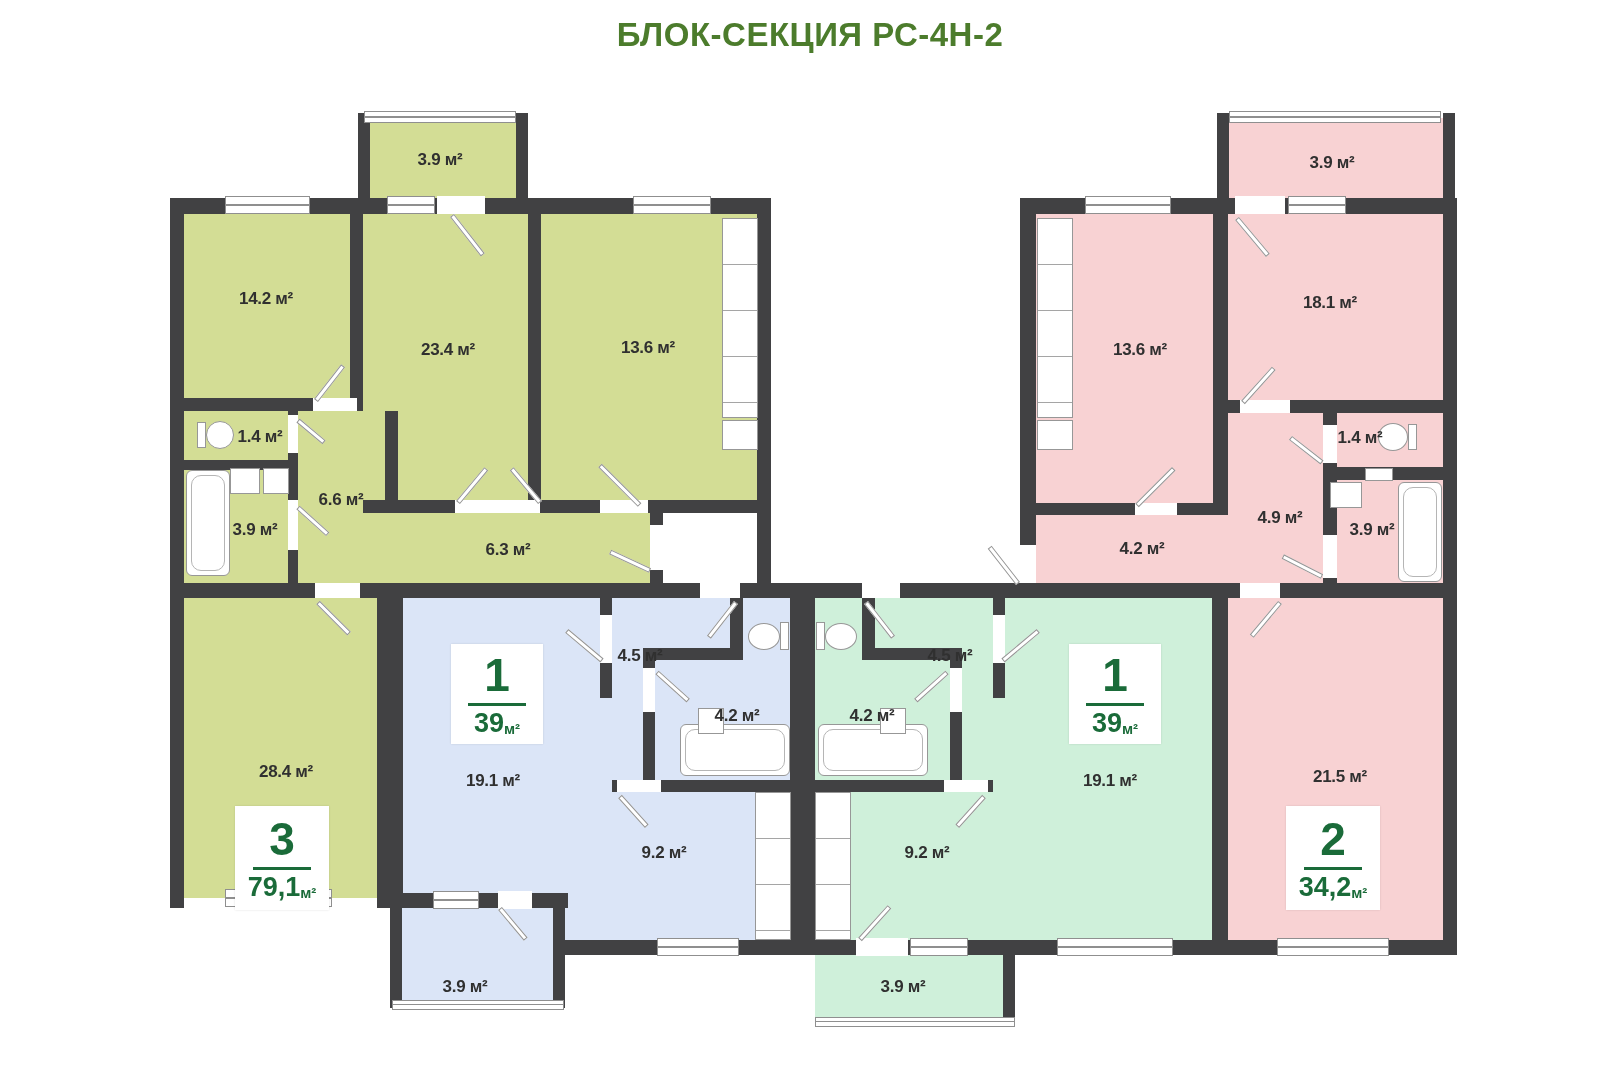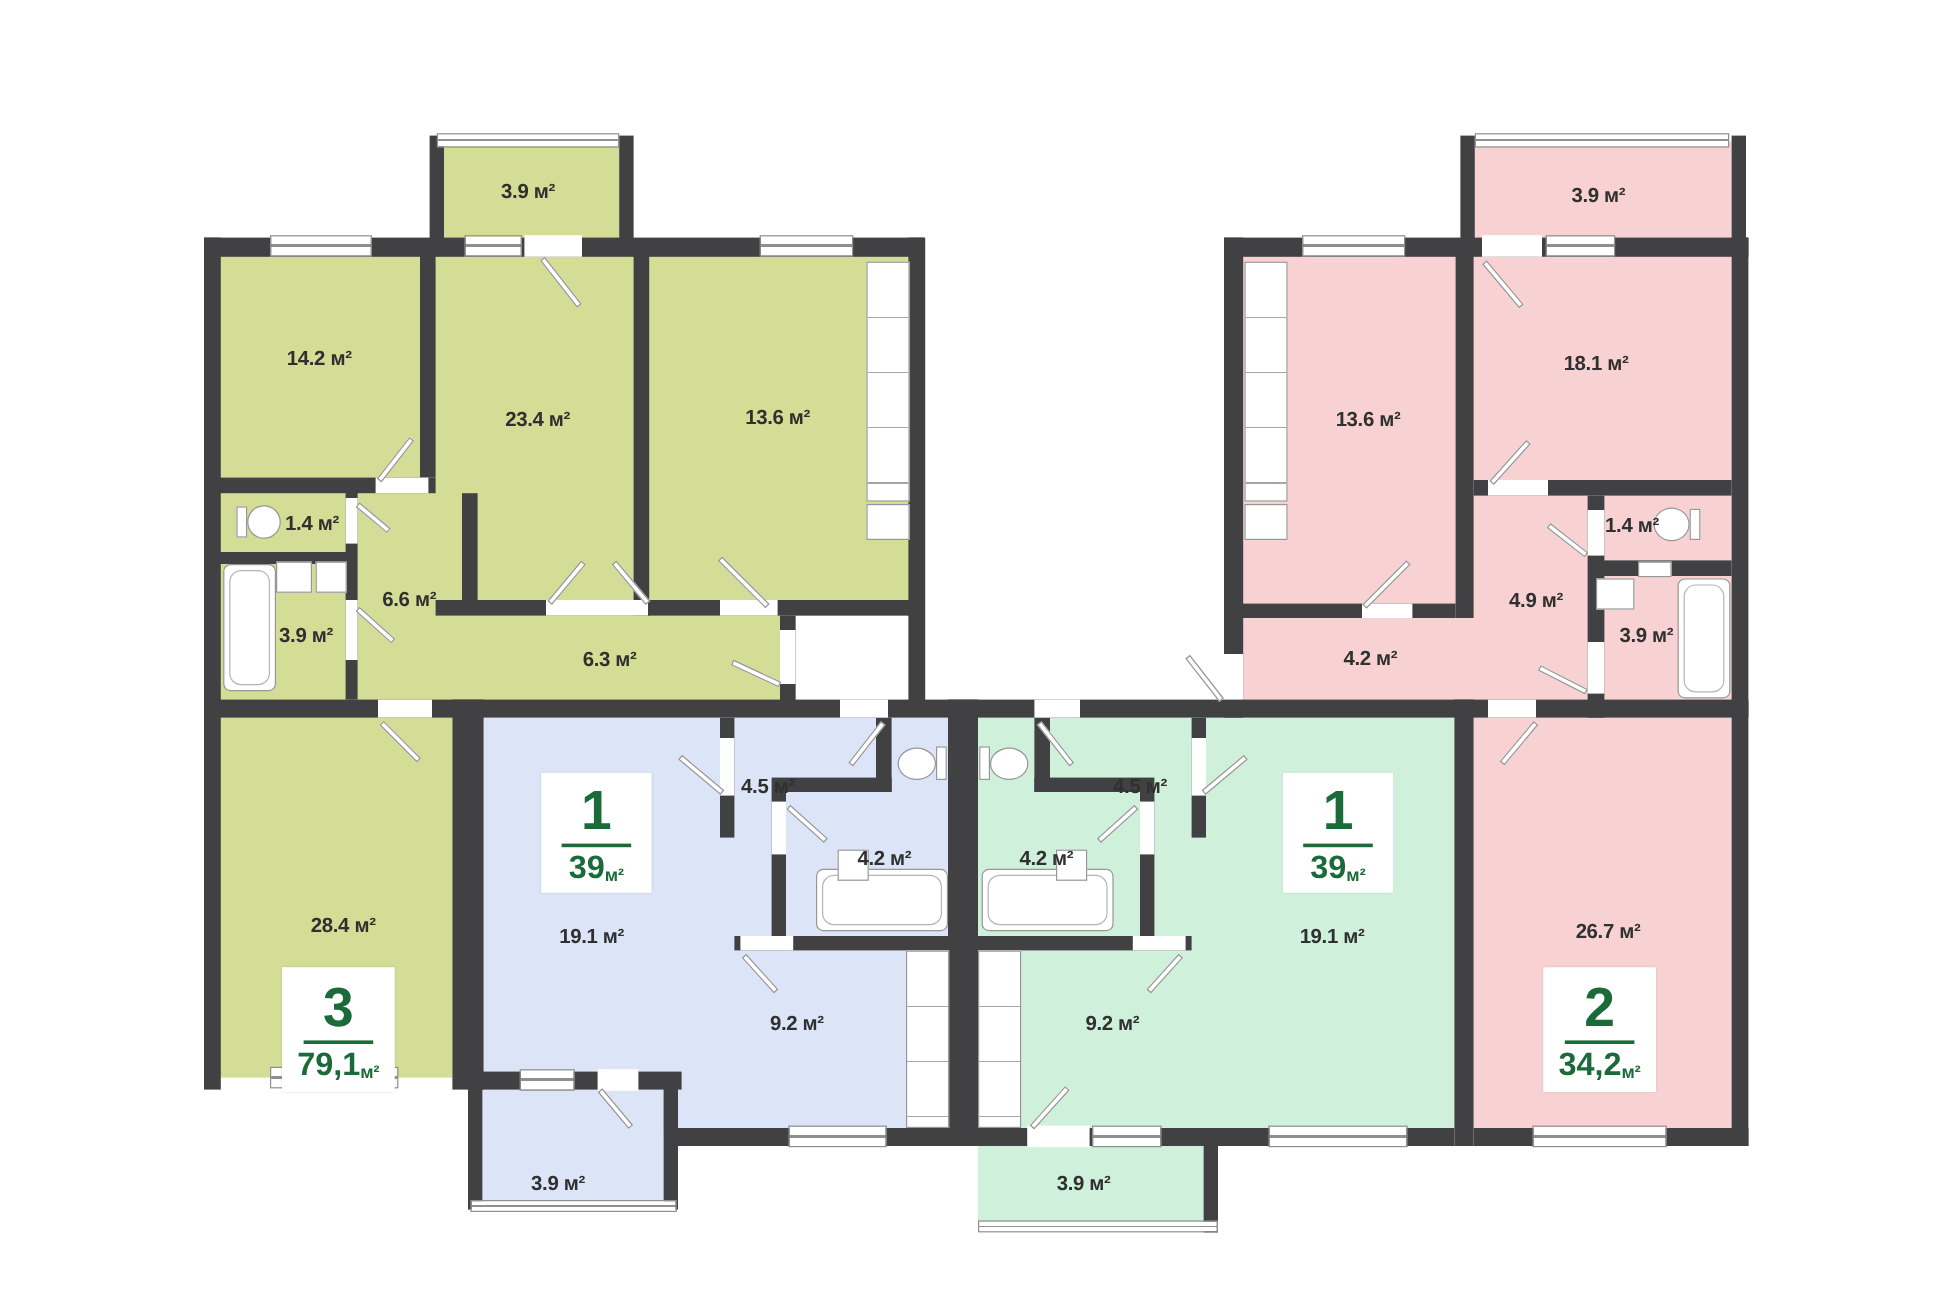--- a/index.html
+++ b/index.html
@@ -35,20 +35,21 @@
          box-shadow:0 0 2px rgba(0,0,0,0.12);}
   .badge .num{font-size:46px;font-weight:bold;color:var(--badge);line-height:1;}
   .badge .rule{width:58px;height:3px;background:var(--badge);margin:5px 0 4px;}
   .badge .ar{font-weight:bold;color:var(--badge);line-height:1;}
   .badge .av{font-size:27px;} .badge .au{font-size:15px;vertical-align:-2px;}
 </style>
 </head>
 <body>
 
 <div id="plan">
+  <div class="title">БЛОК-СЕКЦИЯ РС-4Н-2</div>
 
   <div class="fill f-olive" style="left:366px;top:120px;width:150px;height:80px"></div>
   <div class="fill f-olive" style="left:183px;top:212px;width:580px;height:376px"></div>
   <div class="fill f-white" style="left:663px;top:513px;width:100px;height:75px"></div>
   <div class="fill f-olive" style="left:183px;top:588px;width:194px;height:310px"></div>
 
   <div class="fill f-blue" style="left:403px;top:588px;width:387px;height:356px"></div>
   <div class="fill f-blue" style="left:402px;top:903px;width:151px;height:100px"></div>
 
   <div class="fill f-mint" style="left:815px;top:588px;width:397px;height:356px"></div>
@@ -221,24 +222,24 @@
   <div class="rl" style="left:950px;top:656px">4.5 м²</div>
   <div class="rl" style="left:872px;top:716px">4.2 м²</div>
   <div class="rl" style="left:1110px;top:781px">19.1 м²</div>
   <div class="rl" style="left:927px;top:853px">9.2 м²</div>
   <div class="rl" style="left:903px;top:987px">3.9 м²</div>
 
   <div class="rl" style="left:1332px;top:163px">3.9 м²</div>
   <div class="rl" style="left:1330px;top:303px">18.1 м²</div>
   <div class="rl" style="left:1140px;top:350px">13.6 м²</div>
   <div class="rl" style="left:1360px;top:438px">1.4 м²</div>
-  <div class="rl" style="left:1280px;top:501px">4.9 м²</div>
+  <div class="rl" style="left:1280px;top:518px">4.9 м²</div>
   <div class="rl" style="left:1142px;top:549px">4.2 м²</div>
   <div class="rl" style="left:1372px;top:530px">3.9 м²</div>
-  <div class="rl" style="left:1340px;top:777px">26.7 м²</div>
+  <div class="rl" style="left:1340px;top:777px">21.5 м²</div>
 
   <div class="badge" style="left:282px;top:858px;width:94px;height:104px">
     <div class="num">3</div>
     <div class="rule"></div>
     <div class="ar"><span class="av">79,1</span><span class="au">м²</span></div>
   </div>
   <div class="badge" style="left:497px;top:694px;width:92px;height:100px">
     <div class="num">1</div>
     <div class="rule"></div>
     <div class="ar"><span class="av">39</span><span class="au">м²</span></div>

